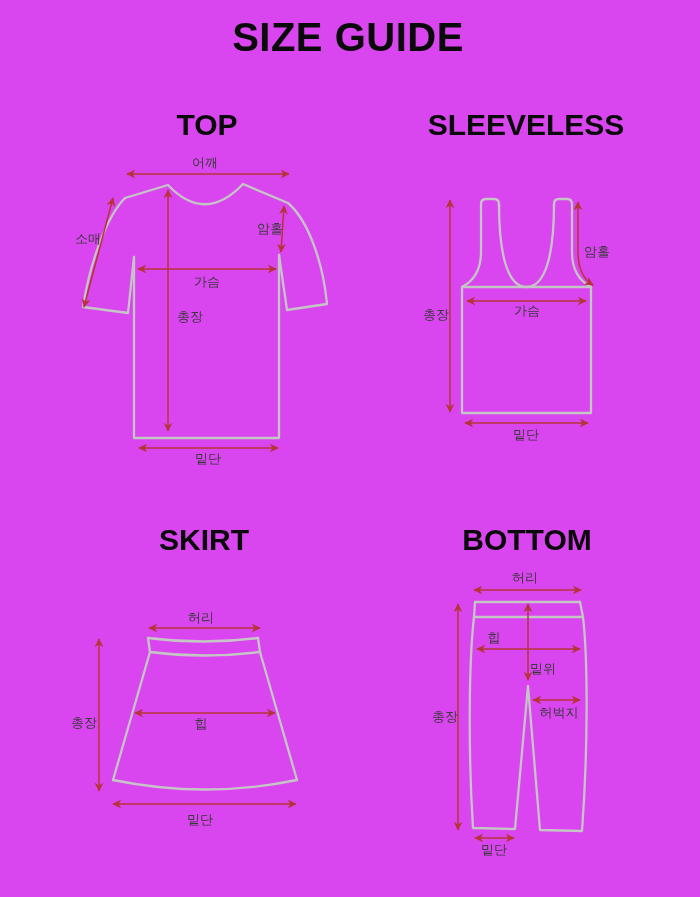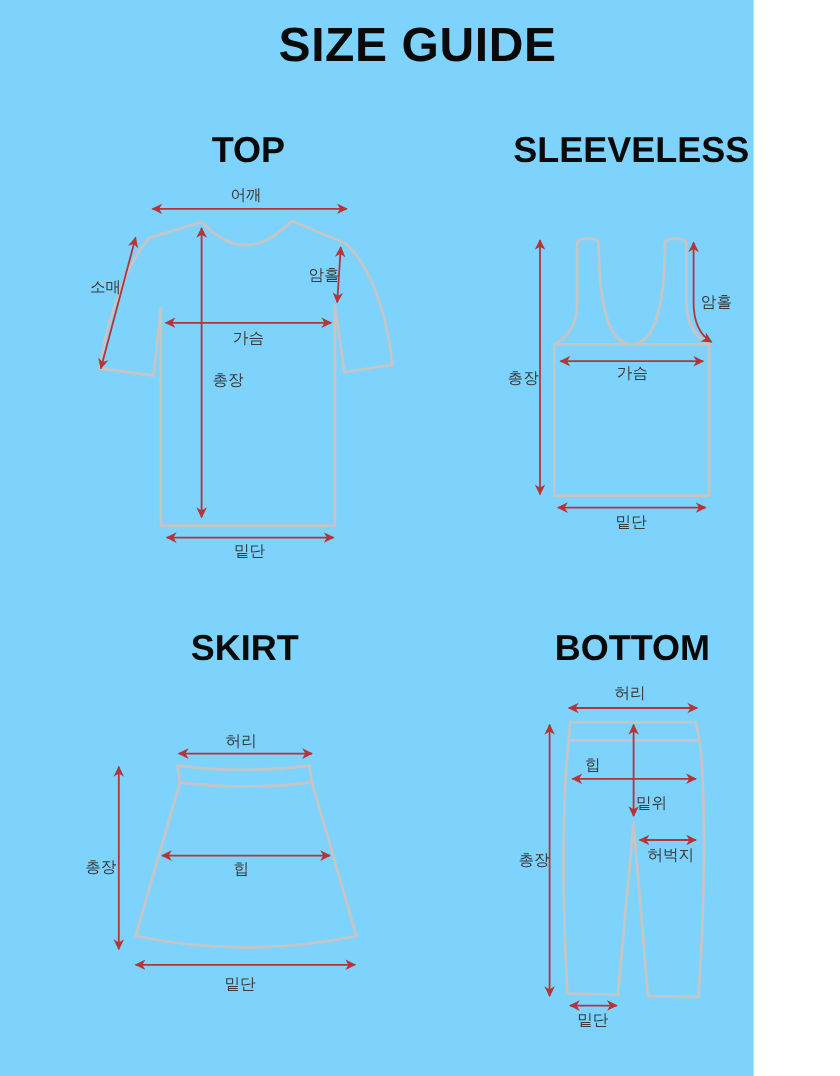--- a/index.html
+++ b/index.html
@@ -2,23 +2,23 @@
 <html><head>
 <meta charset="utf-8">
 <style>
   html, body {
     margin: 0;
     padding: 0;
     background: #ffffff;
   }
   .page {
     position: relative;
-    width: 628px;
+    width: 700px;
     height: 897px;
-    background: #7dd3fc;
+    background: #d946ef;
     font-family: "Liberation Sans", sans-serif;
     overflow: hidden;
   }
   svg { display: block; }
 
   .title-text {
     font-family: "Liberation Sans", sans-serif;
     font-size: 40px;
     font-weight: bold;
     fill: #0a0a0a;

